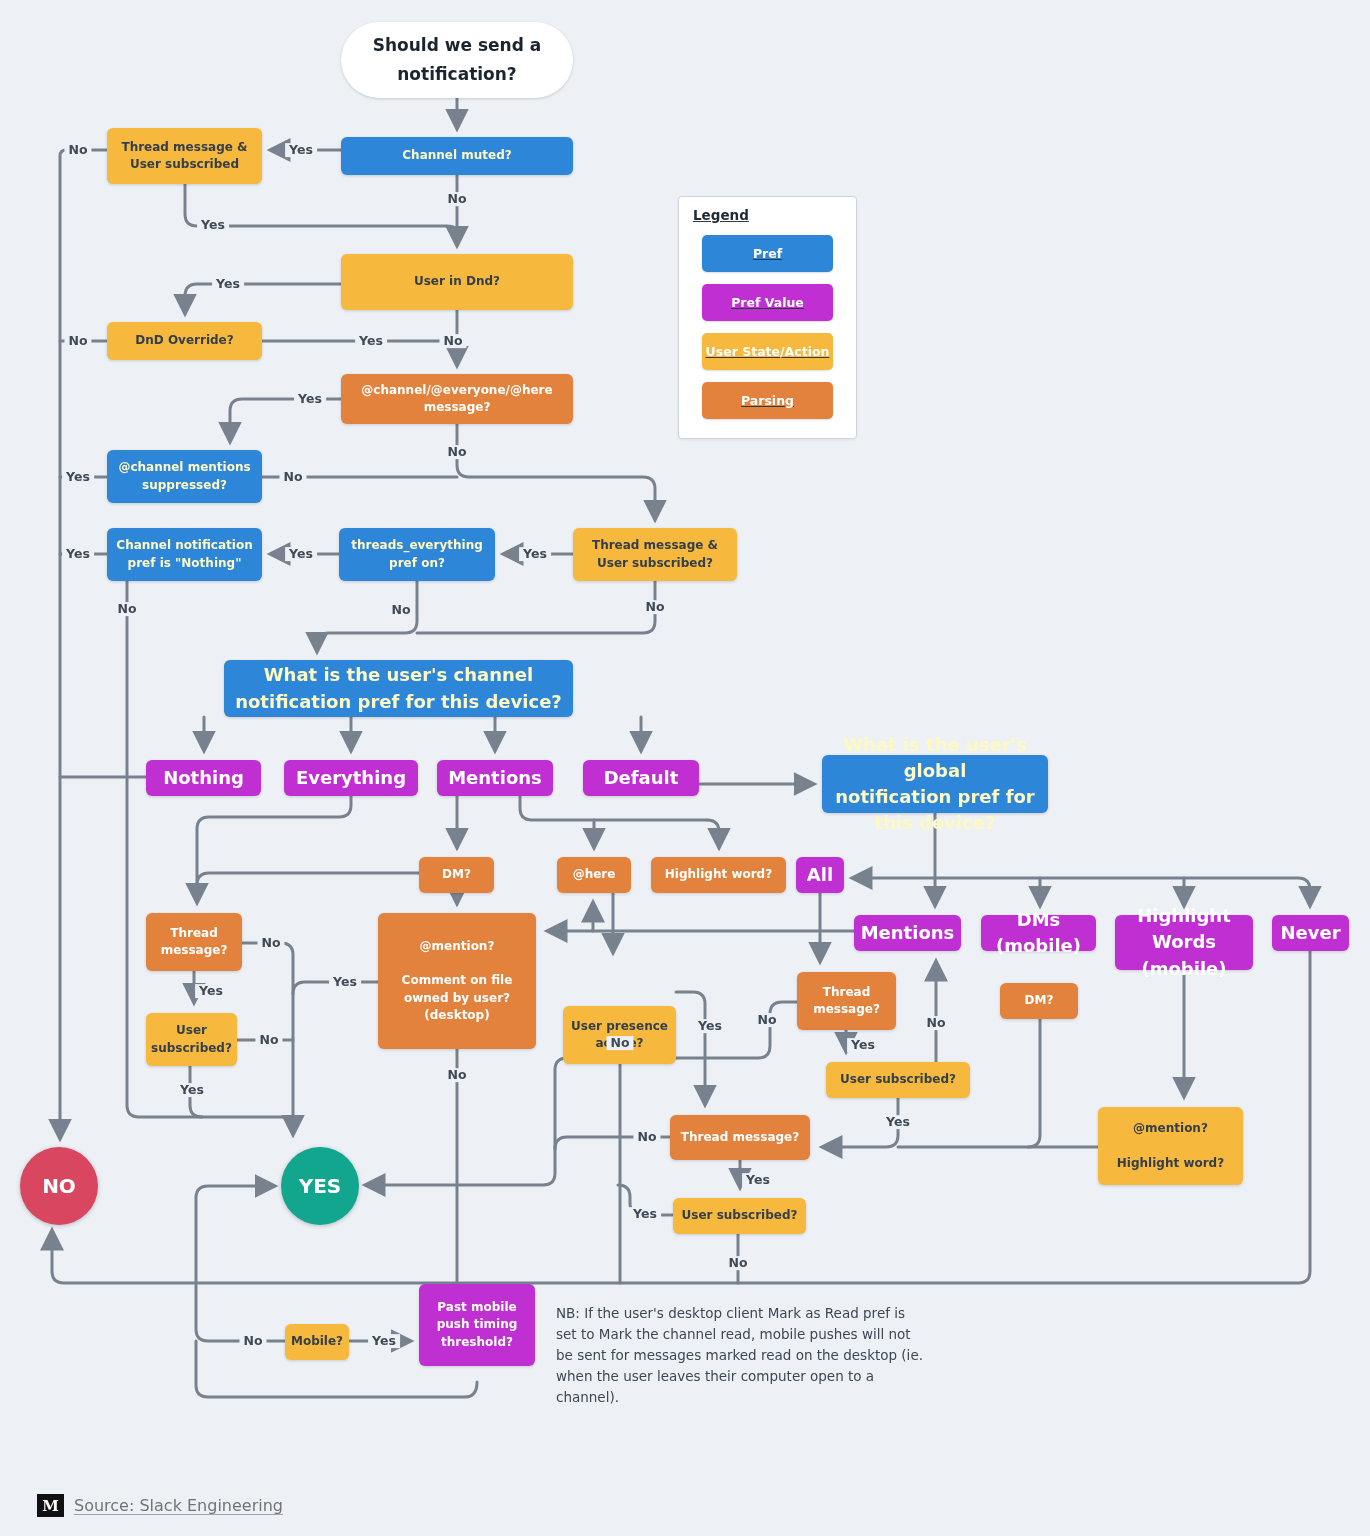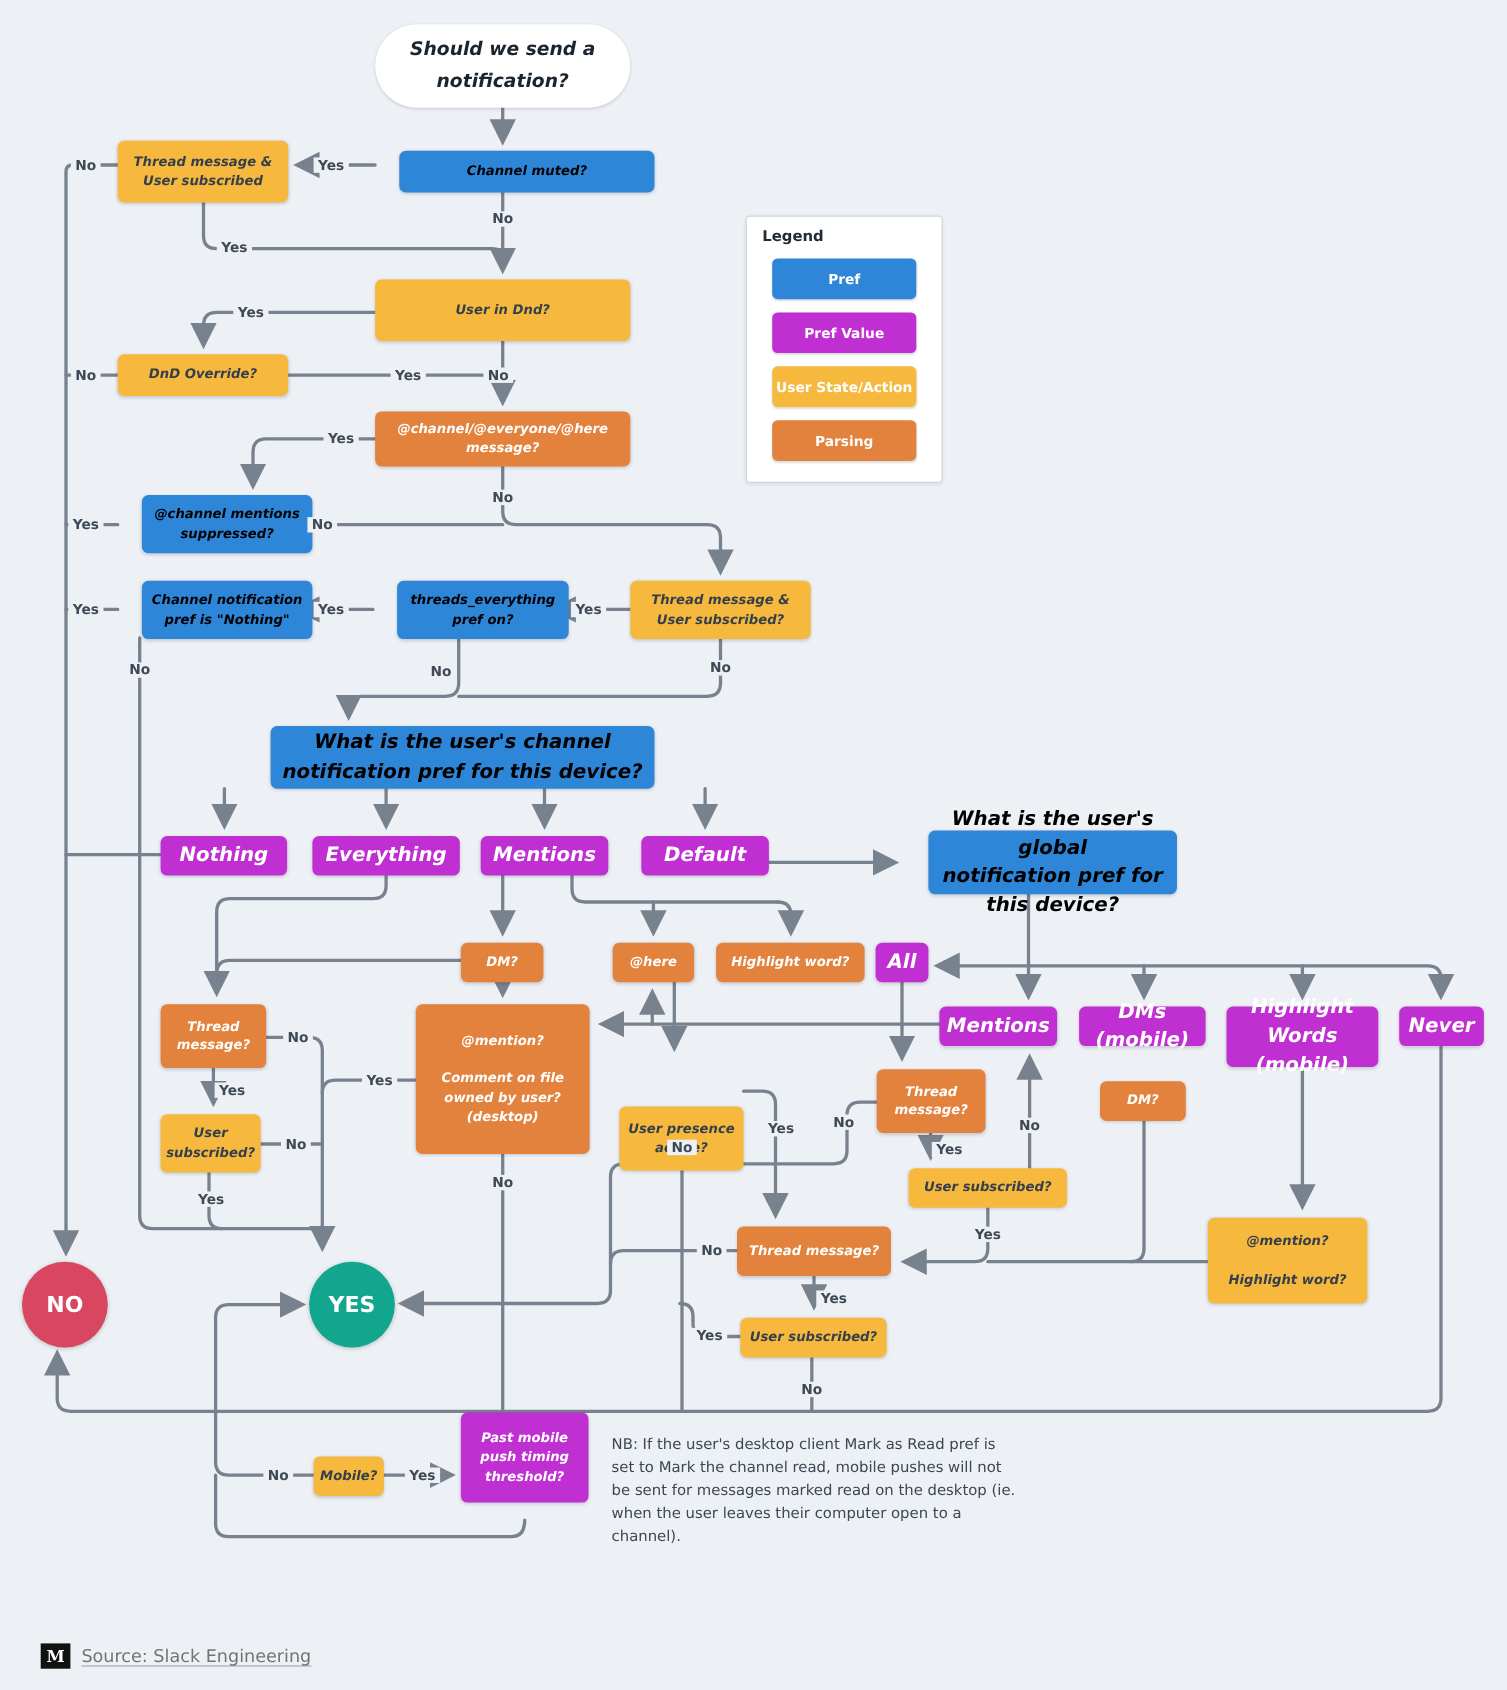--- a/index.html
+++ b/index.html
@@ -7,23 +7,23 @@
     width:1370px;height:1536px;position:relative;
     background:#edf1f5;
     font-family:"DejaVu Sans","Liberation Sans",sans-serif;
     color:#2f3a45;
   }
   #canvas{position:absolute;inset:0;width:1370px;height:1536px;}
   svg.wires{position:absolute;left:0;top:0;z-index:1;}
   .nd{
     position:absolute;z-index:2;display:flex;align-items:center;justify-content:center;
     text-align:center;border-radius:6px;font-size:12px;font-weight:600;line-height:1.45;
-    white-space:pre-line;box-shadow:0 1px 3px rgba(20,30,50,.18);padding:18px 6px;box-sizing:border-box;font-style:italic;
-  }
-  .c-blue{background:#2e86d8;color:#000000;margin-left:22px;}
+    white-space:pre-line;box-shadow:0 1px 3px rgba(20,30,50,.18);padding:18px 6px;box-sizing:border-box;
+  }
+  .c-blue{background:#2e86d8;color:#fef9c3;}
   .c-yellow{background:#f6b93d;color:#343f4b;}
   .c-orange{background:#e2823c;color:#fff;}
   .c-purple{background:#c02fd2;color:#fff;}
   .c-white{background:#ffffff;color:#1b2530;}
   .pill{border-radius:40px;font-size:17px;font-weight:bold;line-height:1.7;}
   .big{font-size:18px;}
   .val{font-size:18px;font-weight:bold;}
   .term{
     position:absolute;z-index:3;border-radius:50%;display:flex;align-items:center;justify-content:center;
     color:#fff;font-weight:bold;font-size:20px;box-shadow:0 1px 4px rgba(20,30,50,.25);
@@ -196,21 +196,21 @@
 <div class="nd c-yellow" style="left:673px;top:1198px;width:133px;height:34px;">User subscribed?</div>
 
 <div class="term t-no" style="left:20px;top:1147px;width:78px;height:78px;">NO</div>
 <div class="term t-yes" style="left:281px;top:1147px;width:78px;height:78px;">YES</div>
 
 <div class="nd c-yellow" style="left:285px;top:1324px;width:64px;height:34px;">Mobile?</div>
 <div class="nd c-purple" style="left:419px;top:1284px;width:116px;height:82px;">Past mobile
 push timing
 threshold?</div>
 
-<div class="legend" style="left:678px;top:196px;width:177px;height:241px;">
+<div class="legend" style="left:678px;top:196px;width:177px;height:241px;text-decoration:underline;">
   <h4>Legend</h4>
   <div class="li c-blue">Pref</div>
   <div class="li c-purple">Pref Value</div>
   <div class="li c-yellow">User State/Action</div>
   <div class="li c-orange">Parsing</div>
 </div>
 
 <div class="note" style="left:556px;top:1303px;">NB: If the user's desktop client Mark as Read pref is set to Mark the channel read, mobile pushes will not be sent for messages marked read on the desktop (ie. when the user leaves their computer open to a channel).</div>
 
 <div class="source">

